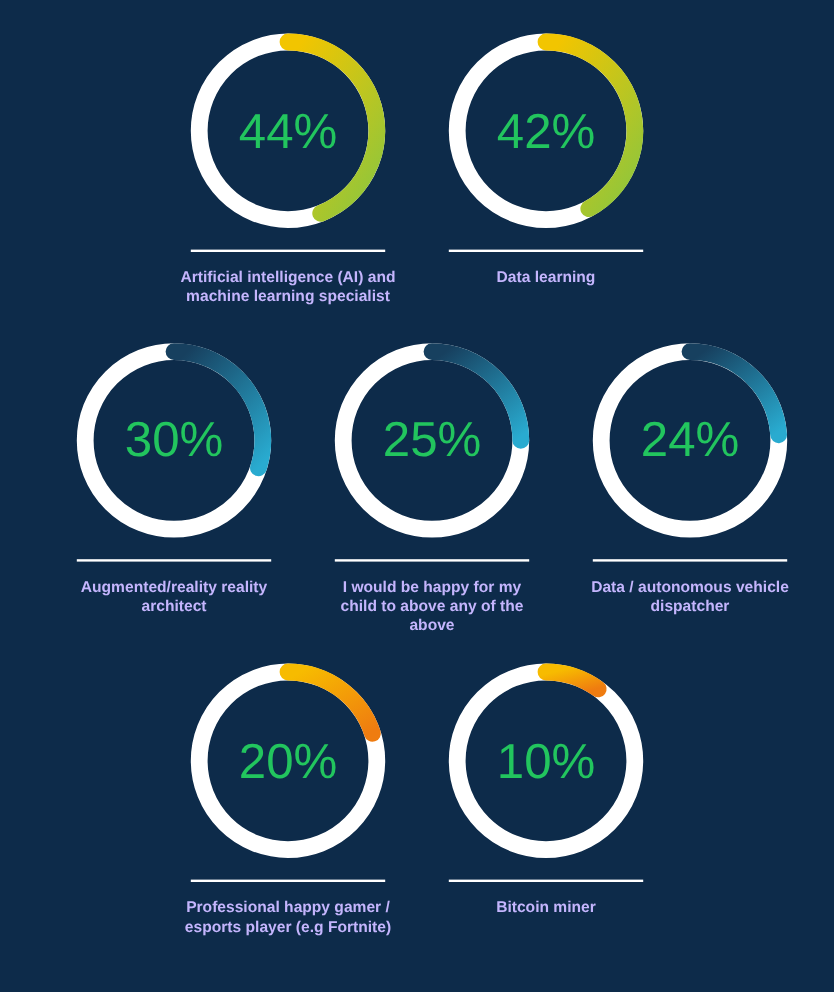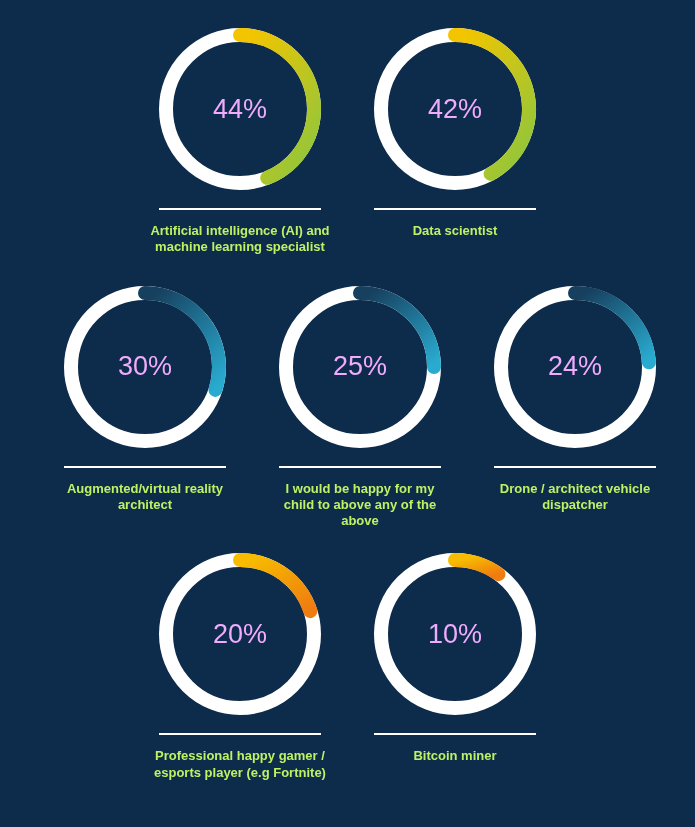--- a/index.html
+++ b/index.html
@@ -54,40 +54,40 @@
 
   .donut-value {
     position: absolute;
     top: 0;
     left: 0;
     width: 166px;
     height: 166px;
     display: flex;
     align-items: center;
     justify-content: center;
-    color: #f0abfc;
-    font-size: 27px;
+    color: #22c55e;
+    font-size: 41px;
     font-weight: 300;
     letter-spacing: 0px;
     line-height: 1;
     font-family: "Liberation Sans", sans-serif;
   }
 
   .divider {
     width: 162px;
     height: 2px;
     background: #ffffff;
     margin-top: 16px;
   }
 
   .stat-label {
     margin-top: 13px;
     width: 180px;
     text-align: center;
-    color: #bef264;
+    color: #c4b5fd;
     font-size: 13px;
     font-weight: bold;
     line-height: 1.25;
     font-family: "Liberation Sans", sans-serif;
   }
 </style>
 </head>
 <body style="background: rgb(13, 43, 74);">
 
 <div id="infographic" style="background: rgb(13, 43, 74);">
@@ -117,40 +117,40 @@
                 <stop offset="0%" stop-color="#f2c500"></stop>
                 <stop offset="100%" stop-color="#8cc63e"></stop>
               </linearGradient>
             </defs>
             <circle cx="83" cy="83" r="74" fill="none" stroke="#ffffff" stroke-width="14"></circle>
             <path d="M 83.00 9.00 A 74 74 0 0 1 118.65 147.85" fill="none" stroke="url(#grad-1)" stroke-width="14" stroke-linecap="round"></path>
           </svg>
           <div class="donut-value">42%</div>
         </div>
         <div class="divider"></div>
-        <div class="stat-label">Data scientist</div>
+        <div class="stat-label">Data learning</div>
       </div>
     </div>
   <div class="grid-row row-2">
       <div class="stat-card">
         <div class="donut-wrap">
           <svg class="donut-svg" viewBox="0 0 166 166">
             <defs>
               <linearGradient id="grad-3" x1="0.15" y1="0" x2="0.95" y2="1">
                 <stop offset="0%" stop-color="#17405f"></stop>
                 <stop offset="100%" stop-color="#29abd0"></stop>
               </linearGradient>
             </defs>
             <circle cx="83" cy="83" r="74" fill="none" stroke="#ffffff" stroke-width="14"></circle>
             <path d="M 83.00 9.00 A 74 74 0 0 1 153.38 105.87" fill="none" stroke="url(#grad-3)" stroke-width="14" stroke-linecap="round"></path>
           </svg>
           <div class="donut-value">30%</div>
         </div>
         <div class="divider"></div>
-        <div class="stat-label">Augmented/virtual reality architect</div>
+        <div class="stat-label">Augmented/reality reality architect</div>
       </div>
       <div class="stat-card">
         <div class="donut-wrap">
           <svg class="donut-svg" viewBox="0 0 166 166">
             <defs>
               <linearGradient id="grad-4" x1="0.15" y1="0" x2="0.95" y2="1">
                 <stop offset="0%" stop-color="#17405f"></stop>
                 <stop offset="100%" stop-color="#29abd0"></stop>
               </linearGradient>
             </defs>
@@ -170,21 +170,21 @@
                 <stop offset="0%" stop-color="#17405f"></stop>
                 <stop offset="100%" stop-color="#29abd0"></stop>
               </linearGradient>
             </defs>
             <circle cx="83" cy="83" r="74" fill="none" stroke="#ffffff" stroke-width="14"></circle>
             <path d="M 83.00 9.00 A 74 74 0 0 1 156.85 78.35" fill="none" stroke="url(#grad-5)" stroke-width="14" stroke-linecap="round"></path>
           </svg>
           <div class="donut-value">24%</div>
         </div>
         <div class="divider"></div>
-        <div class="stat-label">Drone / architect vehicle dispatcher</div>
+        <div class="stat-label">Data / autonomous vehicle dispatcher</div>
       </div>
     </div>
   <div class="grid-row row-3">
       <div class="stat-card">
         <div class="donut-wrap">
           <svg class="donut-svg" viewBox="0 0 166 166">
             <defs>
               <linearGradient id="grad-6" x1="0.15" y1="0" x2="0.95" y2="1">
                 <stop offset="0%" stop-color="#f7bb00"></stop>
                 <stop offset="100%" stop-color="#ef7c10"></stop>

